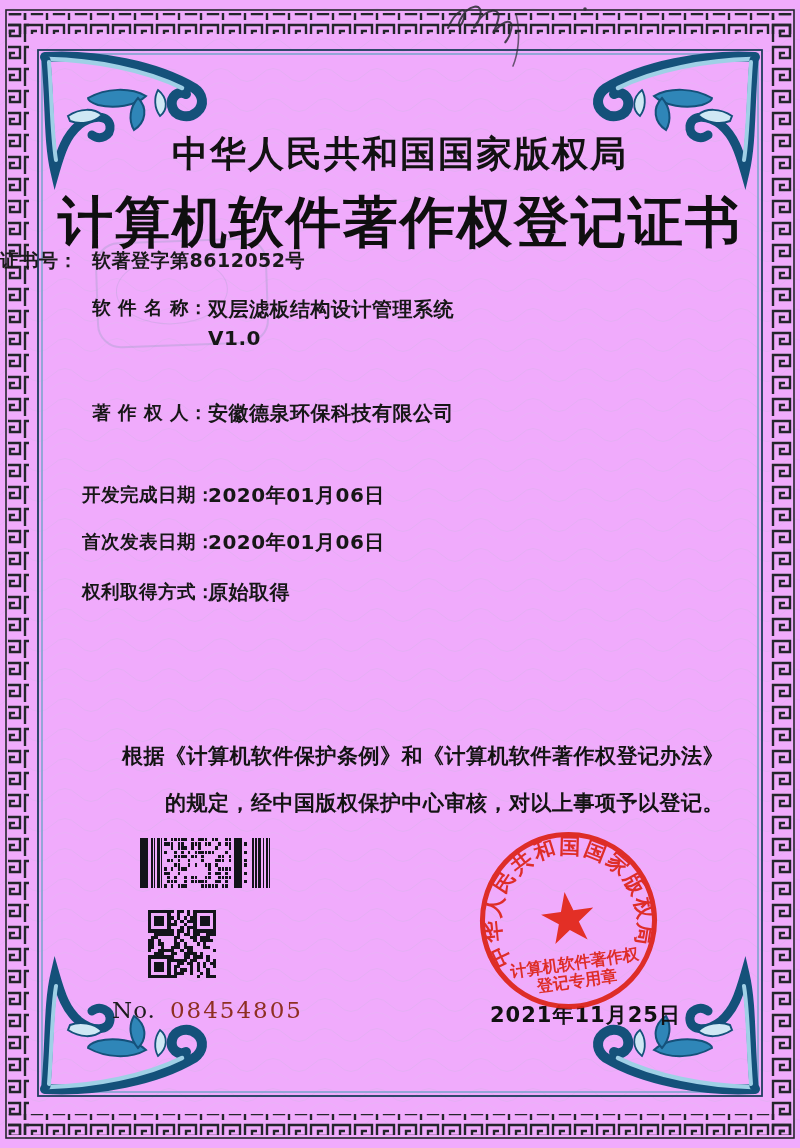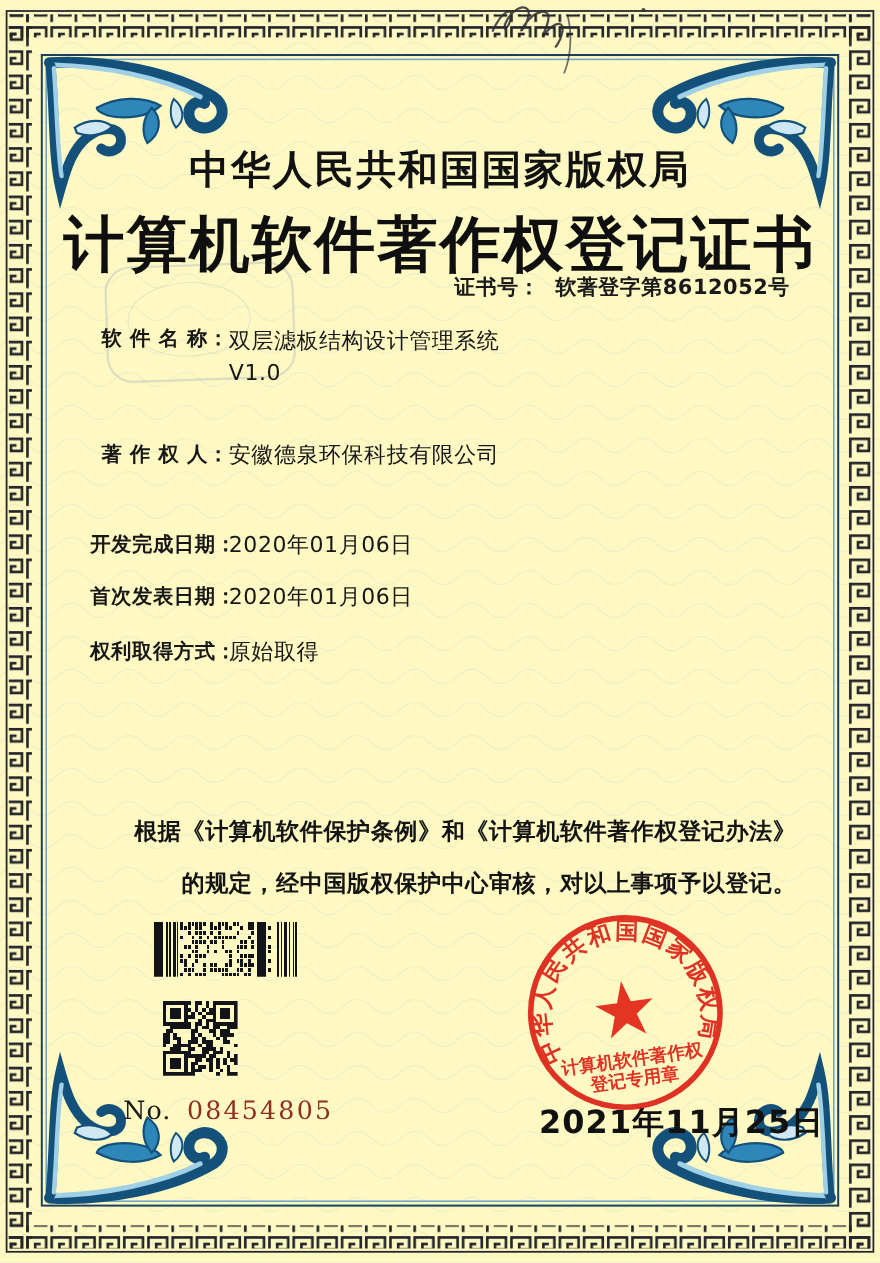--- a/index.html
+++ b/index.html
@@ -1,47 +1,47 @@
 <!DOCTYPE html>
 <html><head>
 <meta charset="utf-8">
 <style>
   html,body{margin:0;padding:0;background:#e8e7e3;}
   .page{
     position:relative; width:800px; height:1148px; overflow:hidden;
-    background:#fef9c3;
+    background:#f0abfc;
     font-family:"DejaVu Sans","Liberation Sans",sans-serif;
     color:#171717;
   }
   .deco{position:absolute;left:0;top:0;}
   
   .authority{
     position:absolute; top:130px; left:0; width:100%; text-align:center;
     font-family:"DejaVu Serif","Liberation Serif",serif;
     font-size:36px; font-weight:bold; letter-spacing:2px; color:#121212;
   }
   .cert-title{
     position:absolute; top:186px; left:0; width:100%; text-align:center;
     font-family:"DejaVu Serif","Liberation Serif",serif;
     font-size:55px; font-weight:bold; letter-spacing:2px; color:#0f0f0f;
   }
   .cert-no{
-    position:absolute; top:248px; left:0; width:718px; text-align:right;
+    position:absolute; top:248px; left:0; width:718px; 
     font-size:19px; font-weight:bold; letter-spacing:0.5px; color:#1a1a1a;
     white-space:pre;
   }
   .cert-no .val{margin-left:14px;}
   
   .field{position:absolute; left:82px; white-space:nowrap;}
   .flabel{
     display:inline-block; width:126px; font-size:18.5px; font-weight:bold;
     white-space:pre; vertical-align:top; letter-spacing:0.5px;text-align:right;
   }
   .fvalue{
-    display:inline-block; margin-left:0; font-size:20px; font-weight:normal;
+    display:inline-block; margin-left:0; font-size:20px; font-weight:bold;
     vertical-align:top; letter-spacing:0.5px;
   }
   .vline{display:block; line-height:29px;}
   .f0{top:295px}.f1{top:400px}.f2{top:482px}.f3{top:529px}
   .f4{top:579px}.f5{top:628px}.f6{top:676px}
   
   .statement{
     position:absolute; left:82px; top:733px; width:642px; margin:0;
     font-size:21px; font-weight:bold; line-height:47px;
     text-indent:36px; letter-spacing:0.5px; color:#141414;text-align:right;
@@ -51,21 +51,21 @@
   #qrcode{position:absolute; left:148px; top:910px;}
   .serial{
     position:absolute; left:112px; top:997px;
     font-family:"DejaVu Serif","Liberation Serif",serif;
     font-size:23px; color:#1c1c1c; letter-spacing:1px;
   }
   .serial .num{color:#8e2f22; margin-left:14px; letter-spacing:2px;}
   
   .issue-date{
     position:absolute; left:490px; top:1001px;
-    font-size:29px; font-weight:bold; letter-spacing:1px; color:#111;
+    font-size:21px; font-weight:bold; letter-spacing:1px; color:#111;
   }
   .seal{position:absolute; left:476px; top:828px; transform:rotate(-8deg); opacity:0.93;}
   
   .emboss{
     position:absolute; left:96px; top:240px; width:168px; height:102px;
     border:2px solid rgba(140,160,185,0.30); border-radius:24px;
     transform:rotate(-2deg);
   }
   .emboss::after{
     content:""; position:absolute; left:18px; top:14px; width:110px; height:66px;

